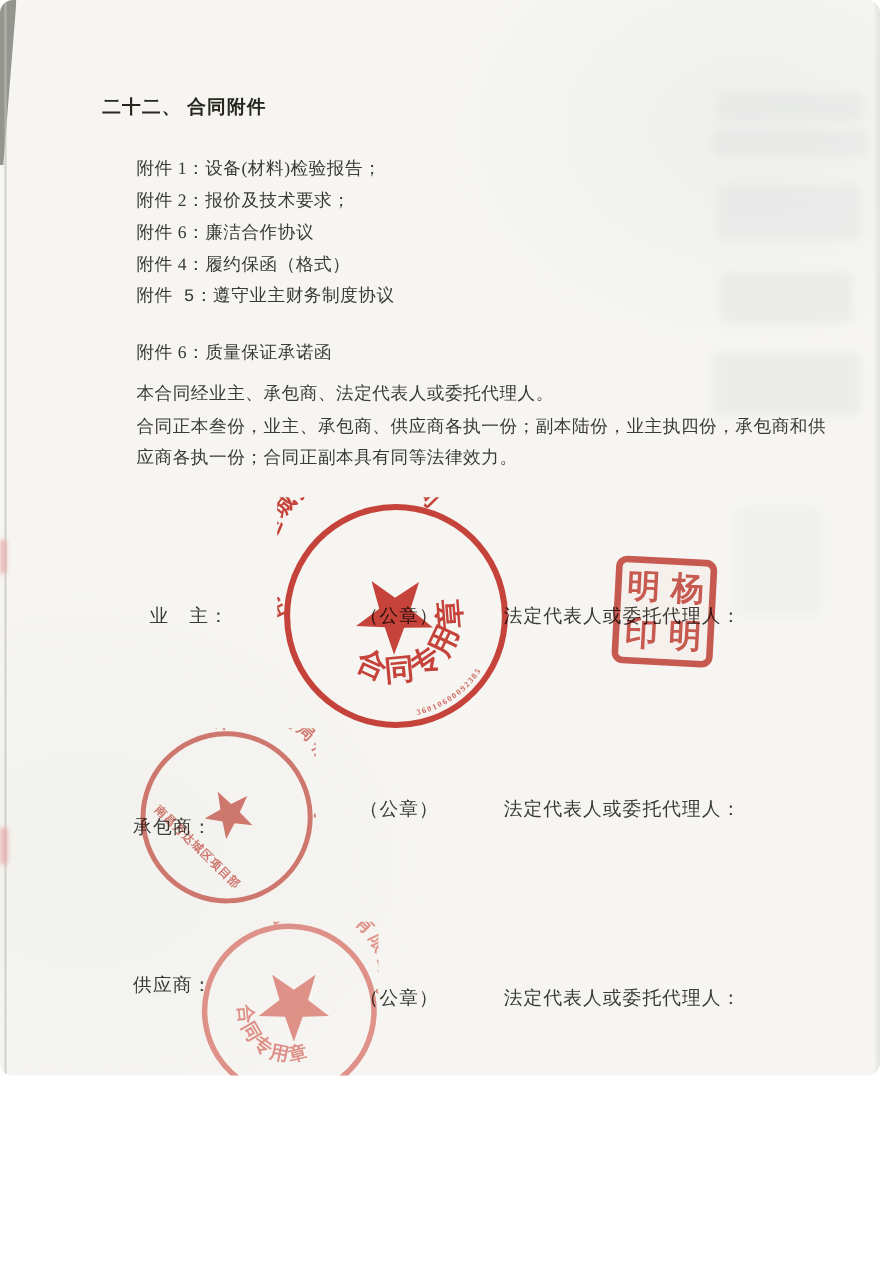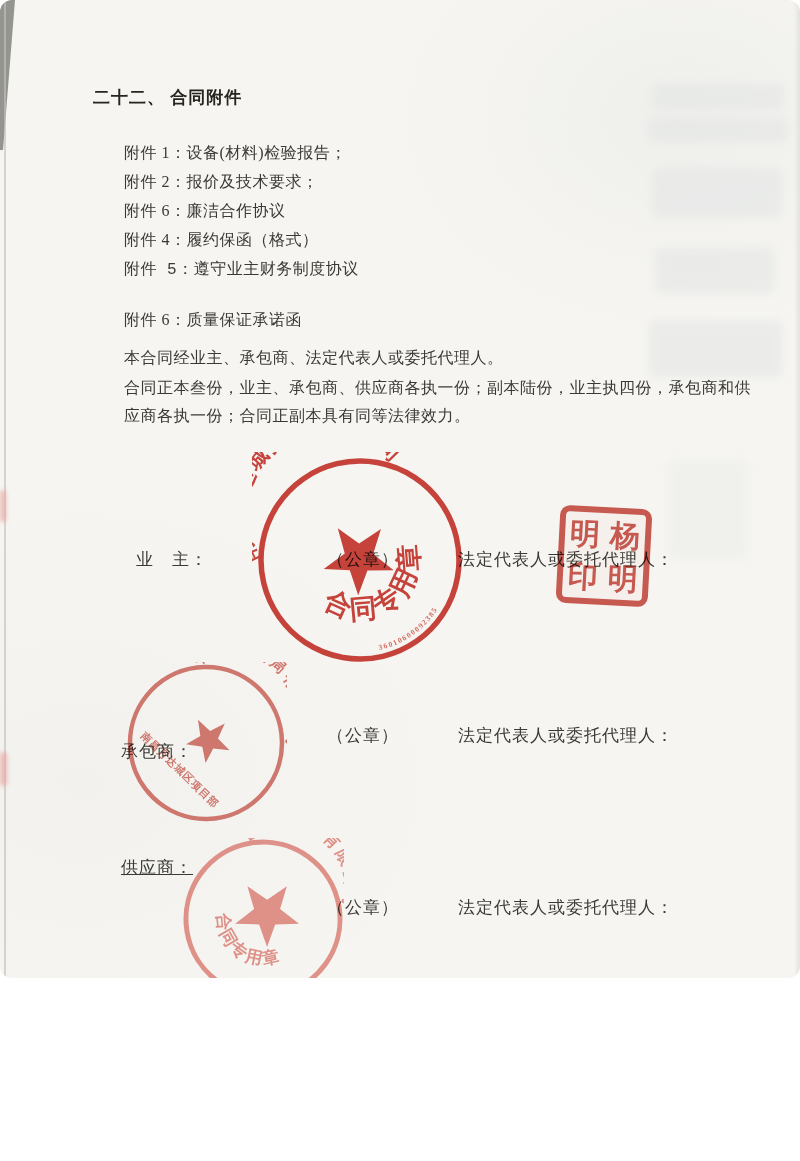--- a/index.html
+++ b/index.html
@@ -73,21 +73,21 @@
   <div class="abs body-text" style="left:124px;top:378px;">合同正本叁份，业主、承包商、供应商各执一份；副本陆份，业主执四份，承包商和供</div>
 
   <div class="abs sig-label" style="left:136px;top:548px;">业　主：</div>
   <div class="abs sig-label" style="left:327px;top:548px;">（公章）</div>
   <div class="abs sig-label" style="left:458px;top:548px;">法定代表人或委托代理人：</div>
 
   <div class="abs sig-label" style="left:121px;top:724px;margin-top:16px;">承包商：</div>
   <div class="abs sig-label" style="left:327px;top:724px;">（公章）</div>
   <div class="abs sig-label" style="left:458px;top:724px;">法定代表人或委托代理人：</div>
 
-  <div class="abs sig-label" style="left:121px;top:856px;text-decoration:underline;">供应商：</div>
+  <div class="abs sig-label" style="left:121px;top:884px;">供应商：</div>
   <div class="abs sig-label" style="left:327px;top:896px;">（公章）</div>
   <div class="abs sig-label" style="left:458px;top:896px;">法定代表人或委托代理人：</div>
 
   <div class="abs sig-label" style="left:126px;top:1017px;font-family:Liberation Serif, serif;">开户银行：</div>
   <div class="abs hand" style="left:192px;top:1006px;font-size:24px;letter-spacing:-2px;">浙江省乐清市工行柳市支行</div>
   <div class="abs sig-label" style="left:458px;top:1017px;">帐　号：</div>
   <div class="abs hand" style="left:532px;top:1010px;font-size:23px;letter-spacing:0.5px;font-style:italic;">1203282209045650554</div>
 
   <svg class="stamp" style="left:252px;top:452px;opacity:.93;" width="216" height="216" viewBox="0 0 216 216">
     <defs>

